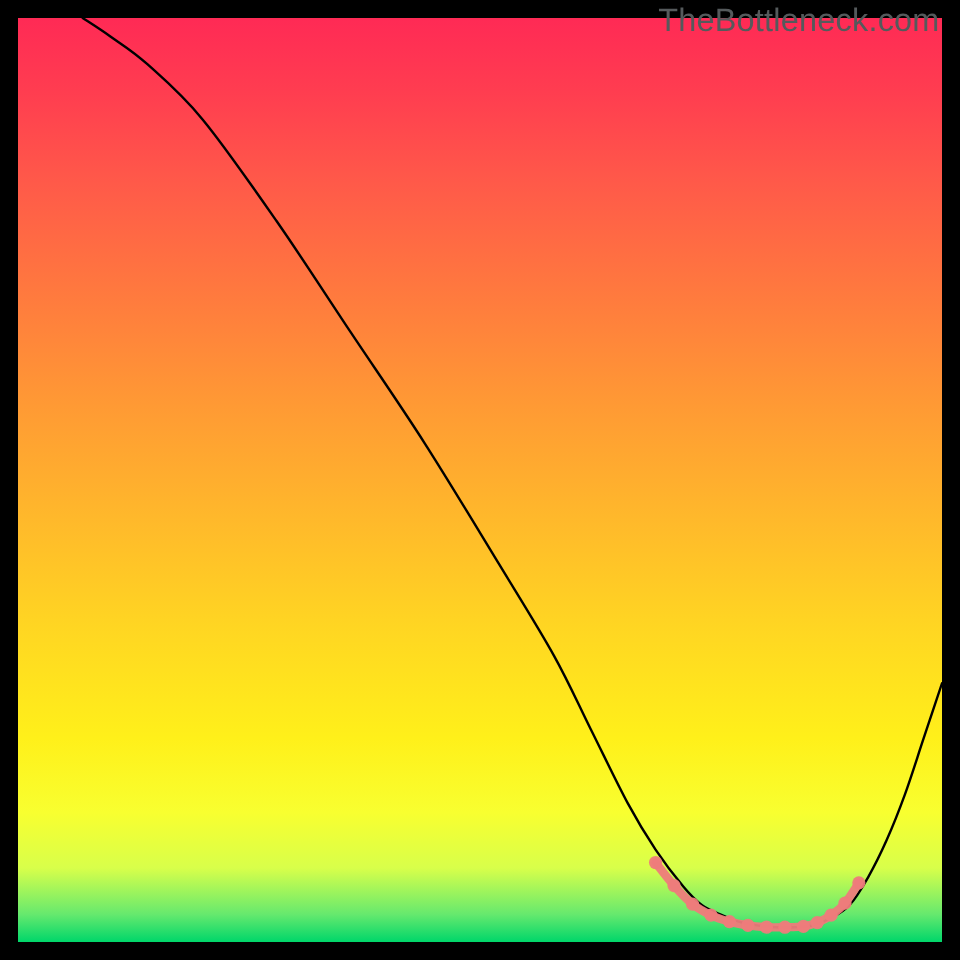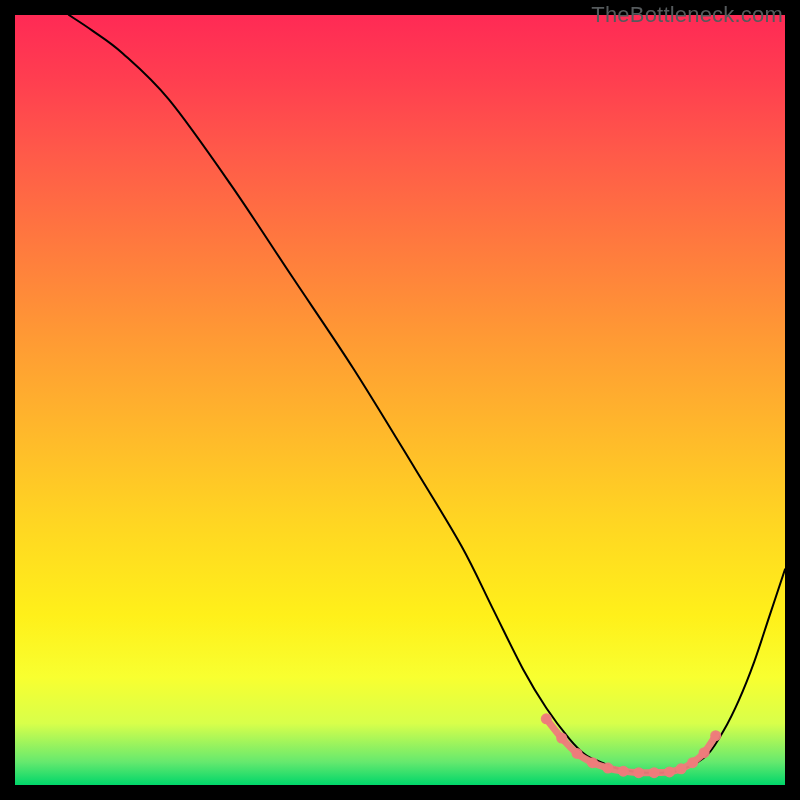--- a/index.html
+++ b/index.html
@@ -38,21 +38,21 @@
       #d8ff4a 92%,
       #66e96e 97%,
       #00d66a 100%
     );
   }
   .watermark {
     position: absolute;
     top: -13px;
     right: 2px;
     color: #555a5c;
-    font-size: 22px;
+    font-size: 27px;
     font-weight: 400;
     letter-spacing: 0.2px;
     user-select: none;
   }
   svg.curve-layer {
     position: absolute;
     inset: 0;
     width: 100%;
     height: 100%;
   }

